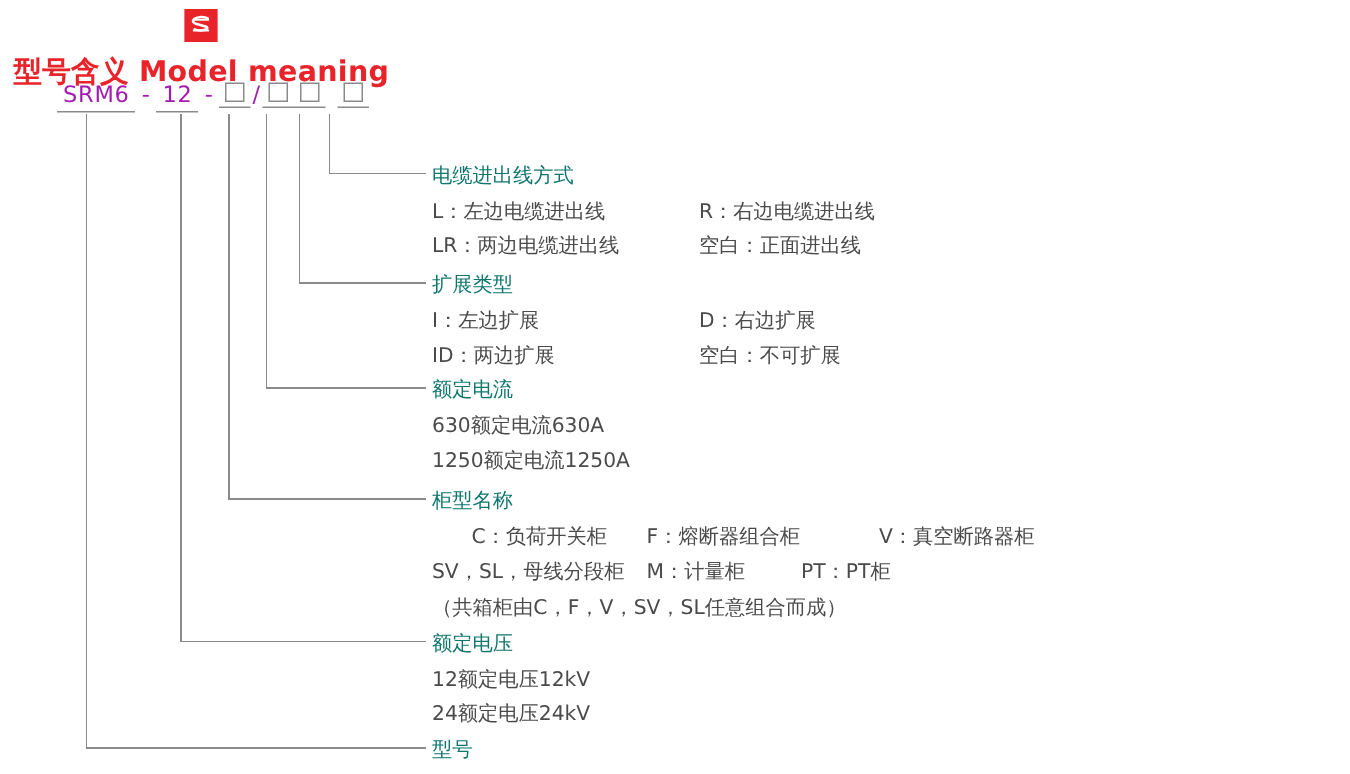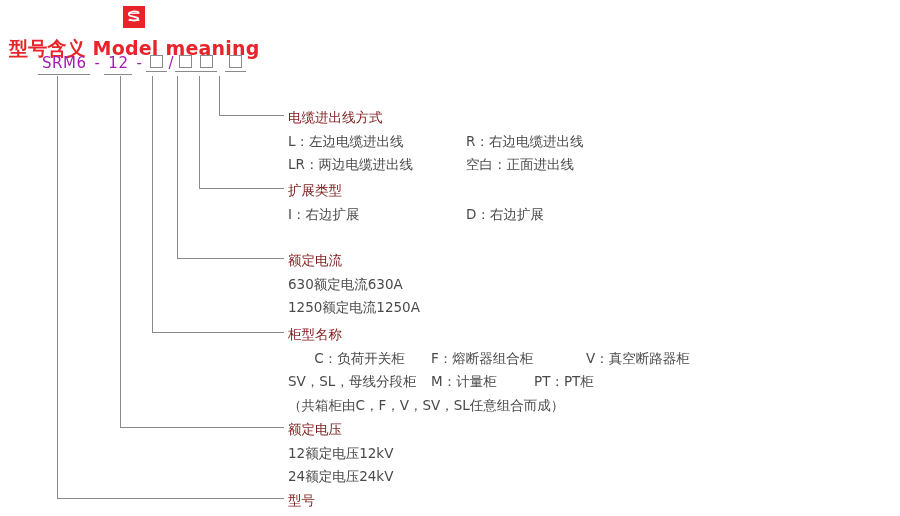--- a/index.html
+++ b/index.html
@@ -95,21 +95,21 @@
   }
 
   
   .desc-block {
     position: absolute;
     color: #4a4a4a;
     font-size: 13.5px;
     line-height: 23.5px;
     white-space: nowrap;
   }
-  .desc-head { color: #7f1d1d; }
+  .desc-head { color: #0f766e; }
   .desc-row { display: block; }
   .col-a { display: inline-block; }
   .col-b { display: inline-block; }
 </style>
 </head>
 <body>
 
 <div id="diagram-root">
 
   <div class="title-bar">
@@ -167,21 +167,24 @@
       <span class="col-a" style="width:178px;">L：左边电缆进出线</span><span class="col-b">R：右边电缆进出线</span>
     </span>
     <span class="desc-row">
       <span class="col-a" style="width:178px;">LR：两边电缆进出线</span><span class="col-b">空白：正面进出线</span>
     </span>
   </div>
 
   <div class="desc-block" style="left:288px; top:179px;">
     <span class="desc-row desc-head">扩展类型</span>
     <span class="desc-row">
-      <span class="col-a" style="width:178px;">I：右边扩展</span><span class="col-b">D：右边扩展</span>
+      <span class="col-a" style="width:178px;">I：左边扩展</span><span class="col-b">D：右边扩展</span>
+    </span>
+    <span class="desc-row">
+      <span class="col-a" style="width:178px;">ID：两边扩展</span><span class="col-b">空白：不可扩展</span>
     </span>
   </div>
 
   <div class="desc-block" style="left:288px; top:249px;">
     <span class="desc-row desc-head">额定电流</span>
     <span class="desc-row">630额定电流630A</span>
     <span class="desc-row">1250额定电流1250A</span>
   </div>
 
   <div class="desc-block" style="left:288px; top:323px;">

